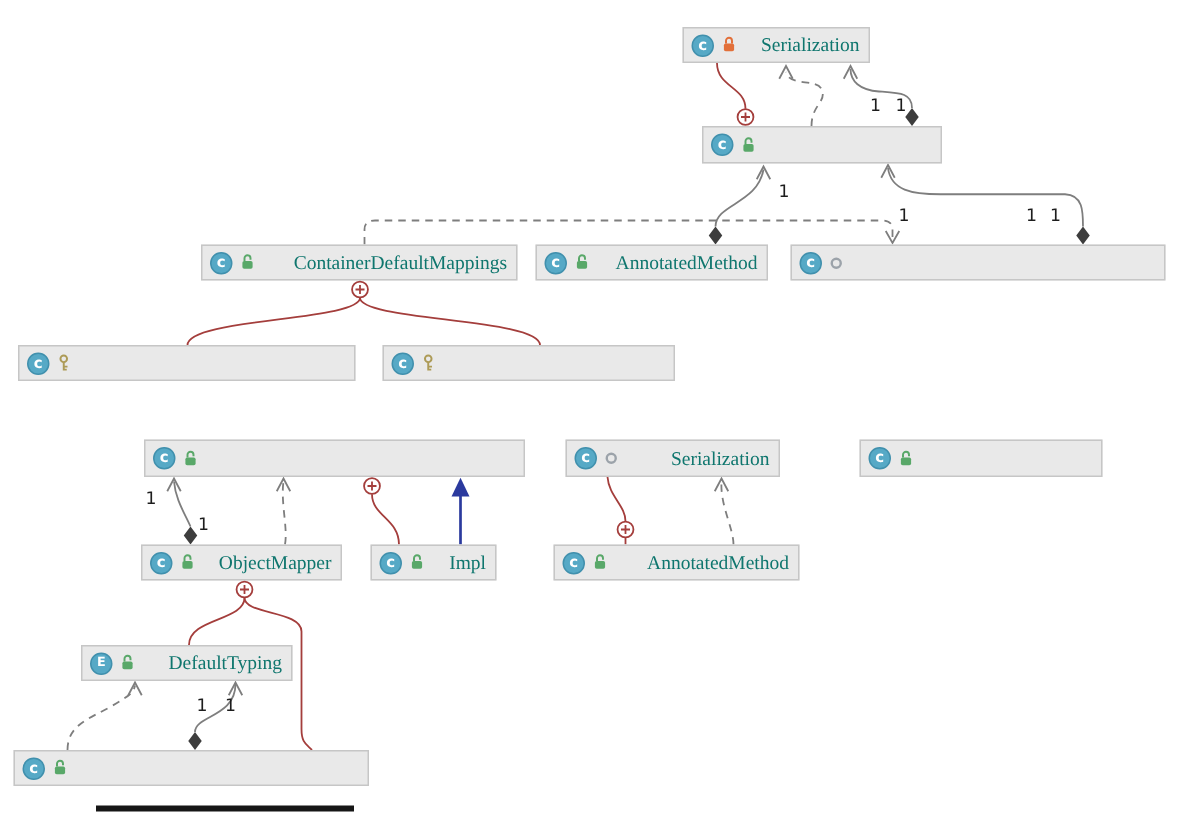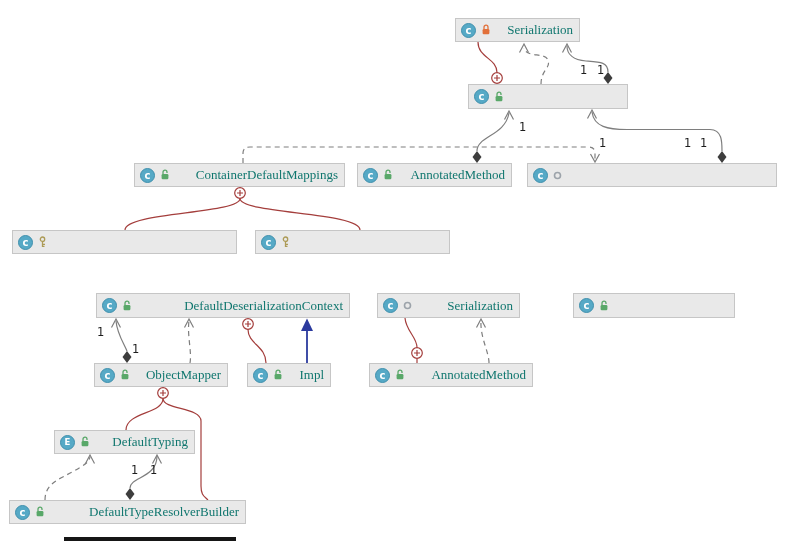--- a/index.html
+++ b/index.html
@@ -223,21 +223,20 @@
   </div>
 
   <div class="node" style="left:96px;top:293px;width:254px;height:25px">
     <span class="cic">c</span>
     <span class="mod">
       <svg width="10" height="12" viewBox="0 0 10 12">
           <path d="M3 5 V3.2 A2 2 0 0 1 7 3.2 V4.1" fill="none" stroke="#59a869" stroke-width="1.3"></path>
           <rect x="1.6" y="5" width="6.8" height="5.2" rx="1.2" fill="#59a869"></rect>
         </svg>
     </span>
-    <span class="lbl">DefaultDeserializationContext</span>
   </div>
 
   <div class="node" style="left:377px;top:293px;width:143px;height:25px">
     <span class="cic">c</span>
     <span class="mod">
       <svg width="9" height="9" viewBox="0 0 9 9">
           <circle cx="4.5" cy="4.5" r="3" fill="none" stroke="#9ca3aa" stroke-width="1.6"></circle>
         </svg>
     </span>
     <span class="lbl">Serialization</span>
@@ -298,17 +297,16 @@
   </div>
 
   <div class="node" style="left:9px;top:500px;width:237px">
     <span class="cic">c</span>
     <span class="mod">
       <svg width="10" height="12" viewBox="0 0 10 12">
           <path d="M3 5 V3.2 A2 2 0 0 1 7 3.2 V4.1" fill="none" stroke="#59a869" stroke-width="1.3"></path>
           <rect x="1.6" y="5" width="6.8" height="5.2" rx="1.2" fill="#59a869"></rect>
         </svg>
     </span>
-    <span class="lbl">DefaultTypeResolverBuilder</span>
   </div>
 
   <div id="bottom-artifact"></div>
 </div>
 
 </body></html>

